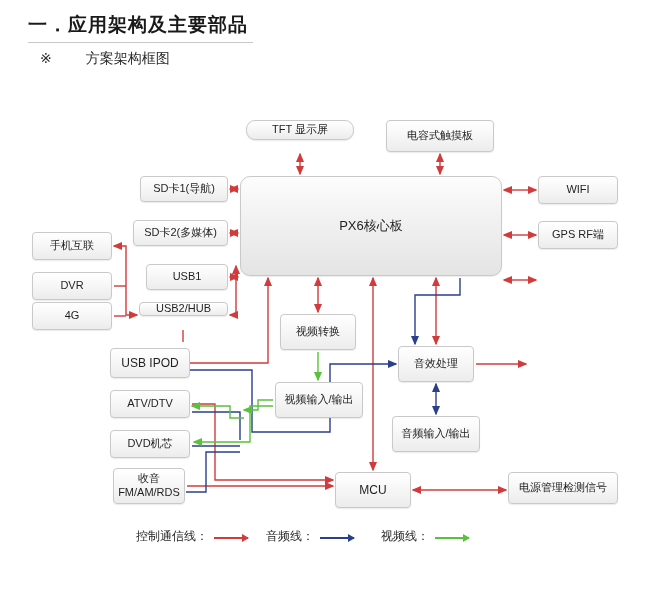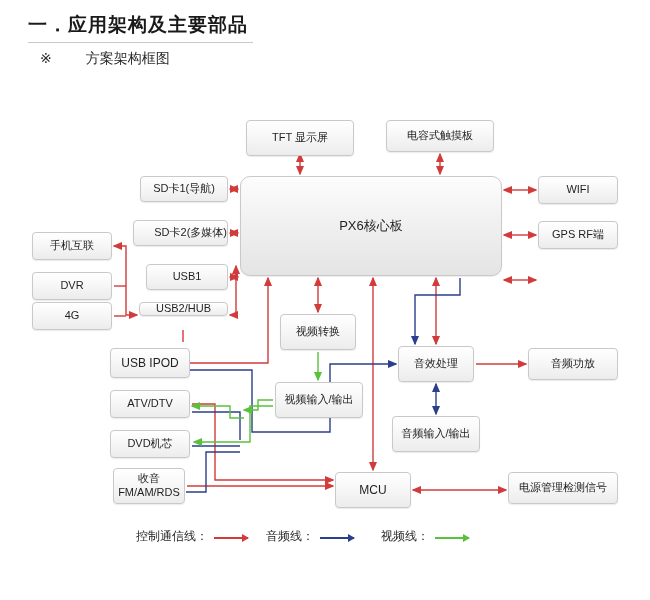--- a/index.html
+++ b/index.html
@@ -207,43 +207,42 @@
       <g stroke="#59c13a" stroke-width="1.4" fill="none">
 
         <line x1="318" y1="272" x2="318" y2="300" marker-end="url(#ar-green)"></line>
 
         <path d="M273,320 L258,320 L258,330 L244,330" marker-end="url(#ar-green)"></path>
         <path d="M244,338 L230,338 L230,326 L192,326" marker-end="url(#ar-green)"></path>
         <path d="M273,326 L250,326 L250,362 L194,362" marker-end="url(#ar-green)"></path>
       </g>
     </svg>
 
-    <div class="node" style="left:246px;top:40px;width:108px;height:36px;"><span>TFT 显示屏</span></div>
+    <div class="node" style="left:246px;top:40px;width:108px;height:20px;border-radius:9px;"><span>TFT 显示屏</span></div>
     <div class="node" style="left:386px;top:40px;width:108px;height:32px;"><span>电容式触摸板</span></div>
     <div class="node" style="left:140px;top:96px;width:88px;height:26px;"><span>SD卡1(导航)</span></div>
-    <div class="node" style="left:133px;top:140px;width:95px;height:26px;justify-content:flex-end;"><span>SD卡2(多媒体)</span></div>
+    <div class="node" style="left:133px;top:140px;width:95px;height:26px;"><span>SD卡2(多媒体)</span></div>
     <div class="node" style="left:146px;top:184px;width:82px;height:26px;"><span>USB1</span></div>
     <div class="node" style="left:139px;top:222px;width:89px;height:14px;"><span>USB2/HUB</span></div>
     <div class="node core" style="left:240px;top:96px;width:262px;height:100px;"><span>PX6核心板</span></div>
     <div class="node" style="left:538px;top:96px;width:80px;height:28px;"><span>WIFI</span></div>
     <div class="node" style="left:538px;top:141px;width:80px;height:28px;"><span>GPS RF端</span></div>
     <div class="node" style="left:32px;top:152px;width:80px;height:28px;"><span>手机互联</span></div>
     <div class="node" style="left:32px;top:192px;width:80px;height:28px;"><span>DVR</span></div>
     <div class="node" style="left:32px;top:222px;width:80px;height:28px;"><span>4G</span></div>
     <div class="node" style="left:280px;top:234px;width:76px;height:36px;"><span>视频转换</span></div>
     <div class="node big" style="left:110px;top:268px;width:80px;height:30px;"><span>USB IPOD</span></div>
     <div class="node" style="left:110px;top:310px;width:80px;height:28px;"><span>ATV/DTV</span></div>
     <div class="node" style="left:110px;top:350px;width:80px;height:28px;"><span>DVD机芯</span></div>
     <div class="node" style="left:113px;top:388px;width:72px;height:36px;"><span>收音
 FM/AM/RDS</span></div>
     <div class="node" style="left:275px;top:302px;width:88px;height:36px;"><span>视频输入/输出</span></div>
     <div class="node big" style="left:335px;top:392px;width:76px;height:36px;"><span>MCU</span></div>
     <div class="node" style="left:398px;top:266px;width:76px;height:36px;"><span>音效处理</span></div>
     <div class="node" style="left:392px;top:336px;width:88px;height:36px;"><span>音频输入/输出</span></div>
-    <div class="node" style="left:528px;top:268px;width:90px;height:32px;"><span>音频功放</span></div>
     <div class="node" style="left:508px;top:392px;width:110px;height:32px;"><span>电源管理检测信号</span></div>
 
   </div>
 
   <div class="legend">
     <div class="legend-item" style="left:0px;top:0px;">
       <span class="lbl">控制通信线：</span>
       <span class="legend-line" style="background:#d23b3b;color:#d23b3b;"></span>
     </div>
     <div class="legend-item" style="left:130px;top:0px;">

